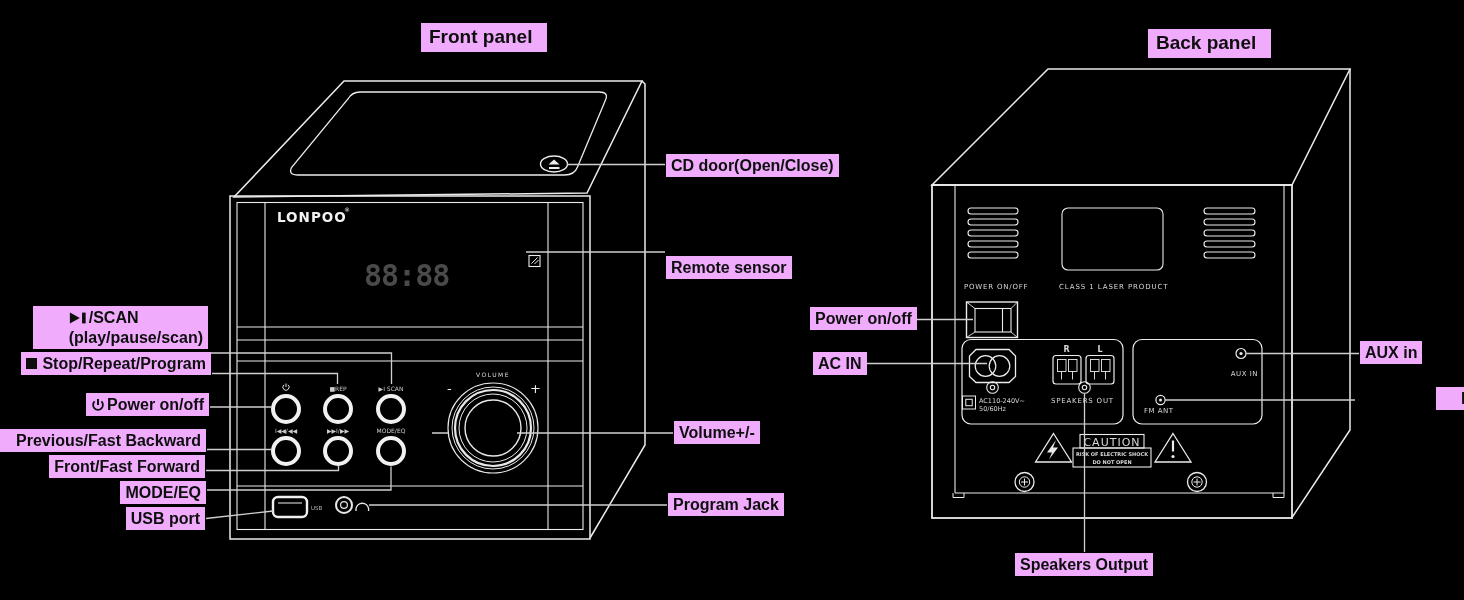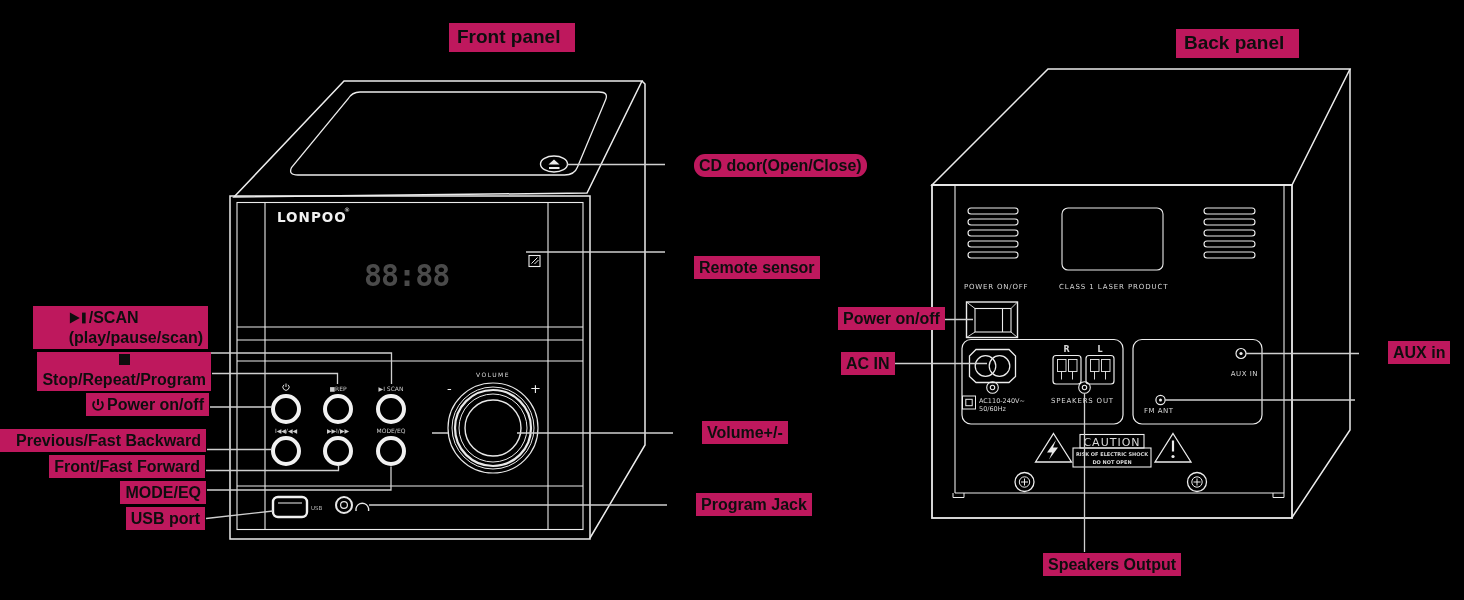--- a/index.html
+++ b/index.html
@@ -2,42 +2,42 @@
 <html><head>
 <meta charset="utf-8">
 <style>
   html,body{margin:0;padding:0;}
   body{
     width:1464px;height:600px;position:relative;background:#000;
     font-family:"Liberation Sans",sans-serif;overflow:hidden;
   }
   #art{position:absolute;left:0;top:0;}
   .label{
-    position:absolute;background:#be185d;color:#0e0e0e;
+    position:absolute;background:#f0abfc;color:#0e0e0e;
     font-size:16px;font-weight:700;line-height:1.2;
     padding:2px 5px;white-space:nowrap;
-    display:flex;align-items:center;gap:5px;margin-left:28px;
+    display:flex;align-items:center;gap:5px;
   }
   .label .sub{font-weight:700;}
   .title{font-size:19px;padding:3px 15px 3px 8px;}
   .col{flex-direction:column;align-items:flex-start;gap:1px;}
   .row{display:flex;align-items:center;gap:2px;}
   .sq{width:11px;height:11px;background:#0e0e0e;display:inline-block;}
   .ic{display:inline-flex;align-items:center;}
   
   #title-front{left:421px;top:23px;}
   #title-back{left:1148px;top:29px;}
   #lab-playscan{right:1256px;top:306px;padding-left:36px;}
-  #lab-stop{right:1253px;top:352px;flex-direction:column;}
+  #lab-stop{right:1253px;top:352px;}
   #lab-power{right:1255px;top:393px;}
   #lab-prev{right:1258px;top:429px;padding-left:48px;}
   #lab-next{right:1259px;top:455px;}
   #lab-mode{right:1258px;top:481px;}
   #lab-usb{right:1259px;top:507px;}
-  #lab-cd{left:666px;top:154px;border-radius:11px;}
+  #lab-cd{left:666px;top:154px;}
   #lab-remote{left:666px;top:256px;justify-content:center;}
   #lab-volume{left:674px;top:421px;align-items:center;}
   #lab-ear{left:668px;top:493px;}
   #lab-bpower{left:810px;top:307px;}
   #lab-acin{left:813px;top:352px;}
   #lab-aux{left:1360px;top:341px;}
   #lab-fm{left:1436px;top:387px;padding-left:25px;}
   #lab-spk{left:1015px;top:553px;}
   svg text{font-family:"DejaVu Sans",sans-serif;}
   svg .seg{font-family:"DejaVu Sans Mono",monospace;font-weight:bold;}

